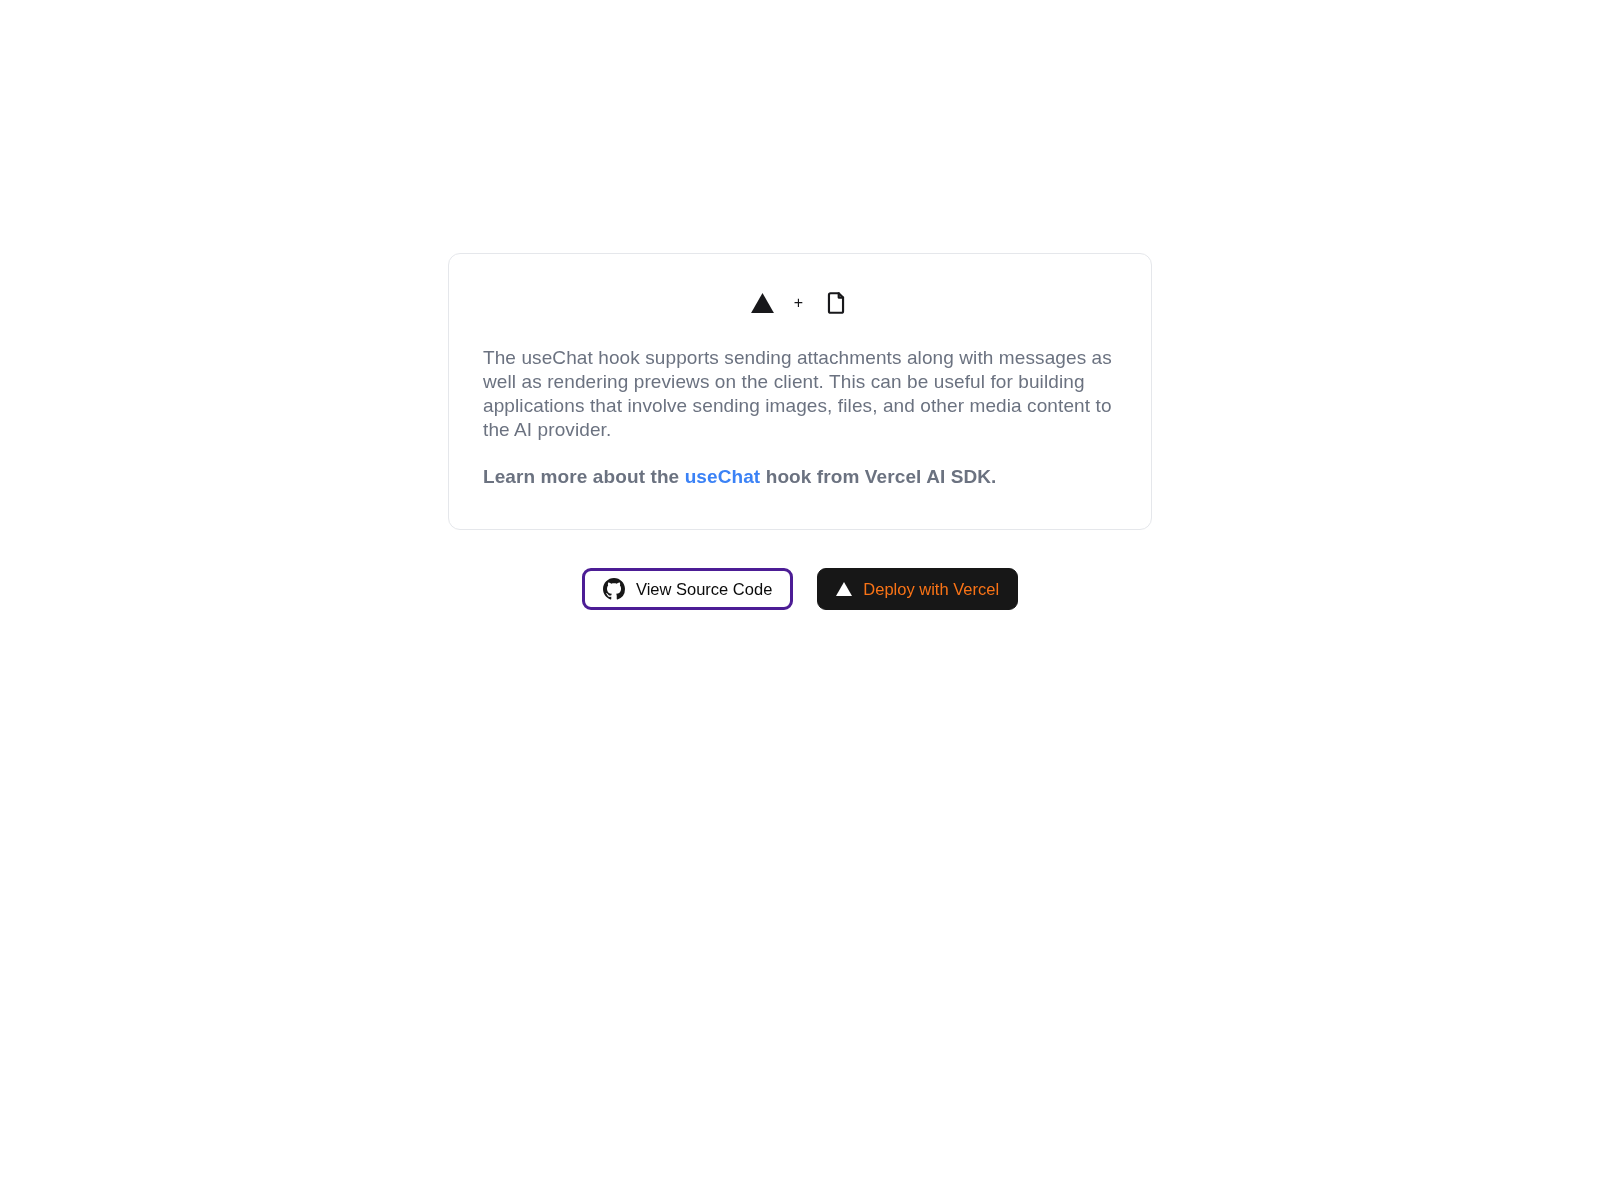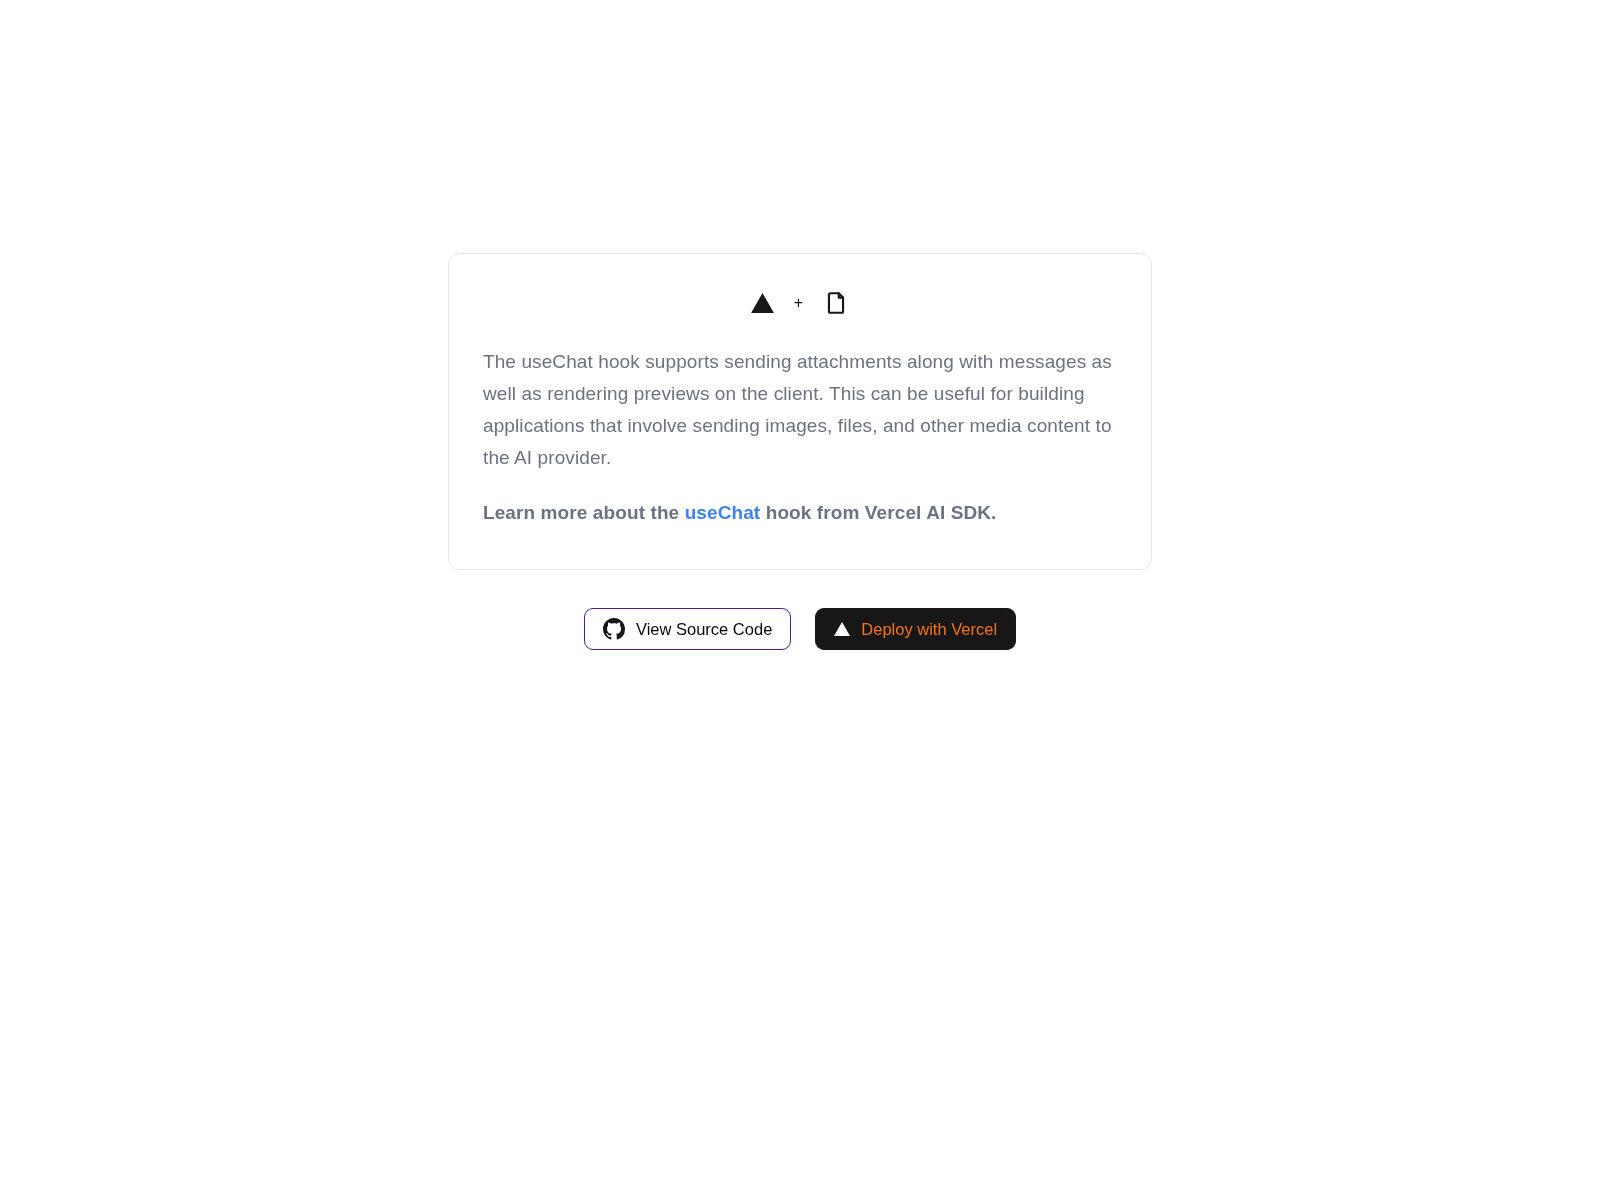--- a/index.html
+++ b/index.html
@@ -31,21 +31,21 @@
   }
   .icon-row .plus {
     font-size: 16px;
     font-weight: 400;
     color: #18181b;
     line-height: 1;
   }
   .card p {
     color: #6b7280;
     font-size: 19px;
-    line-height: 32px;
+    line-height: 24px;
     letter-spacing: 0.1px;
   }
   .card p + p { margin-top: 23px; font-weight: bold; }
   .card a.inline-link {
     color: #3b82f6;
     text-decoration: none;
     cursor: pointer;
   }
   
   .composer { margin-top: 305px; }
@@ -78,21 +78,21 @@
     padding: 0 18px;
     border-radius: 9px;
     font-family: "Liberation Sans", sans-serif;
     font-size: 16.5px;
     font-weight: 400;
     cursor: pointer;
     white-space: nowrap;
   }
   .btn-light {
     background: #ffffff;
-    border: 1px solid #4c1d95;
+    border: 3px solid #4c1d95;
     color: #0a0a0a;
   }
   .btn-dark {
     background: #171717;
     border: 1px solid #171717;
     color: #f97316;
   }
   .icon { display: inline-flex; align-items: center; justify-content: center; }
 </style>
 </head>

